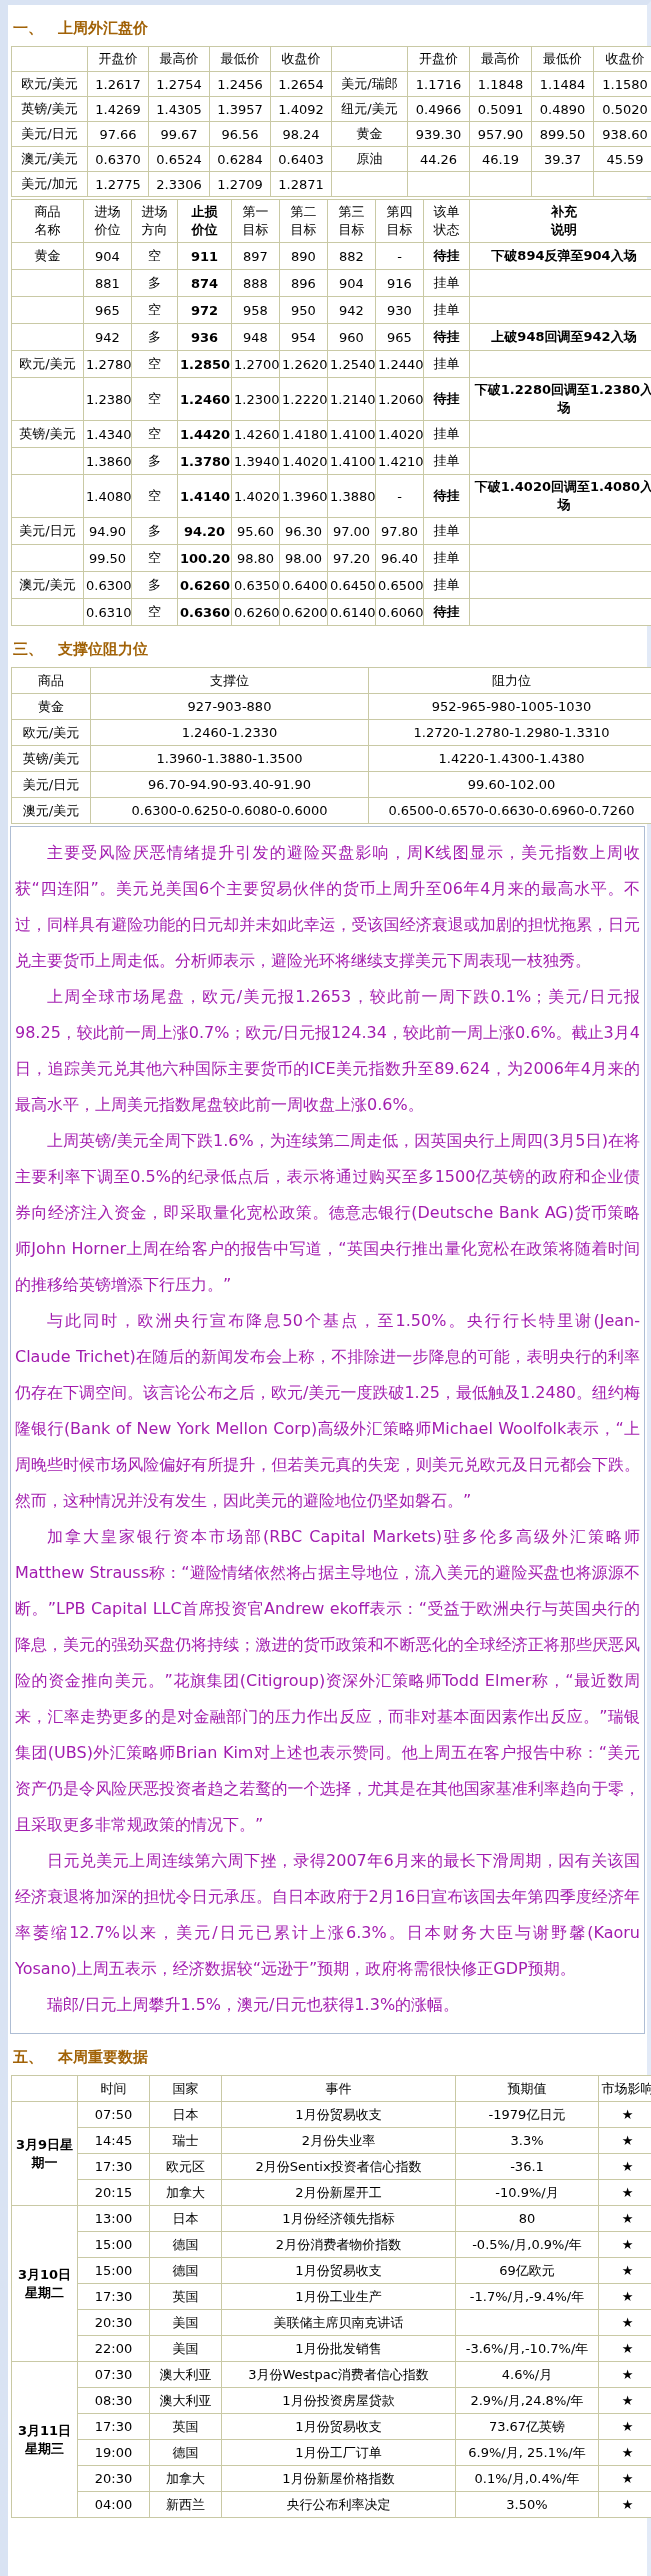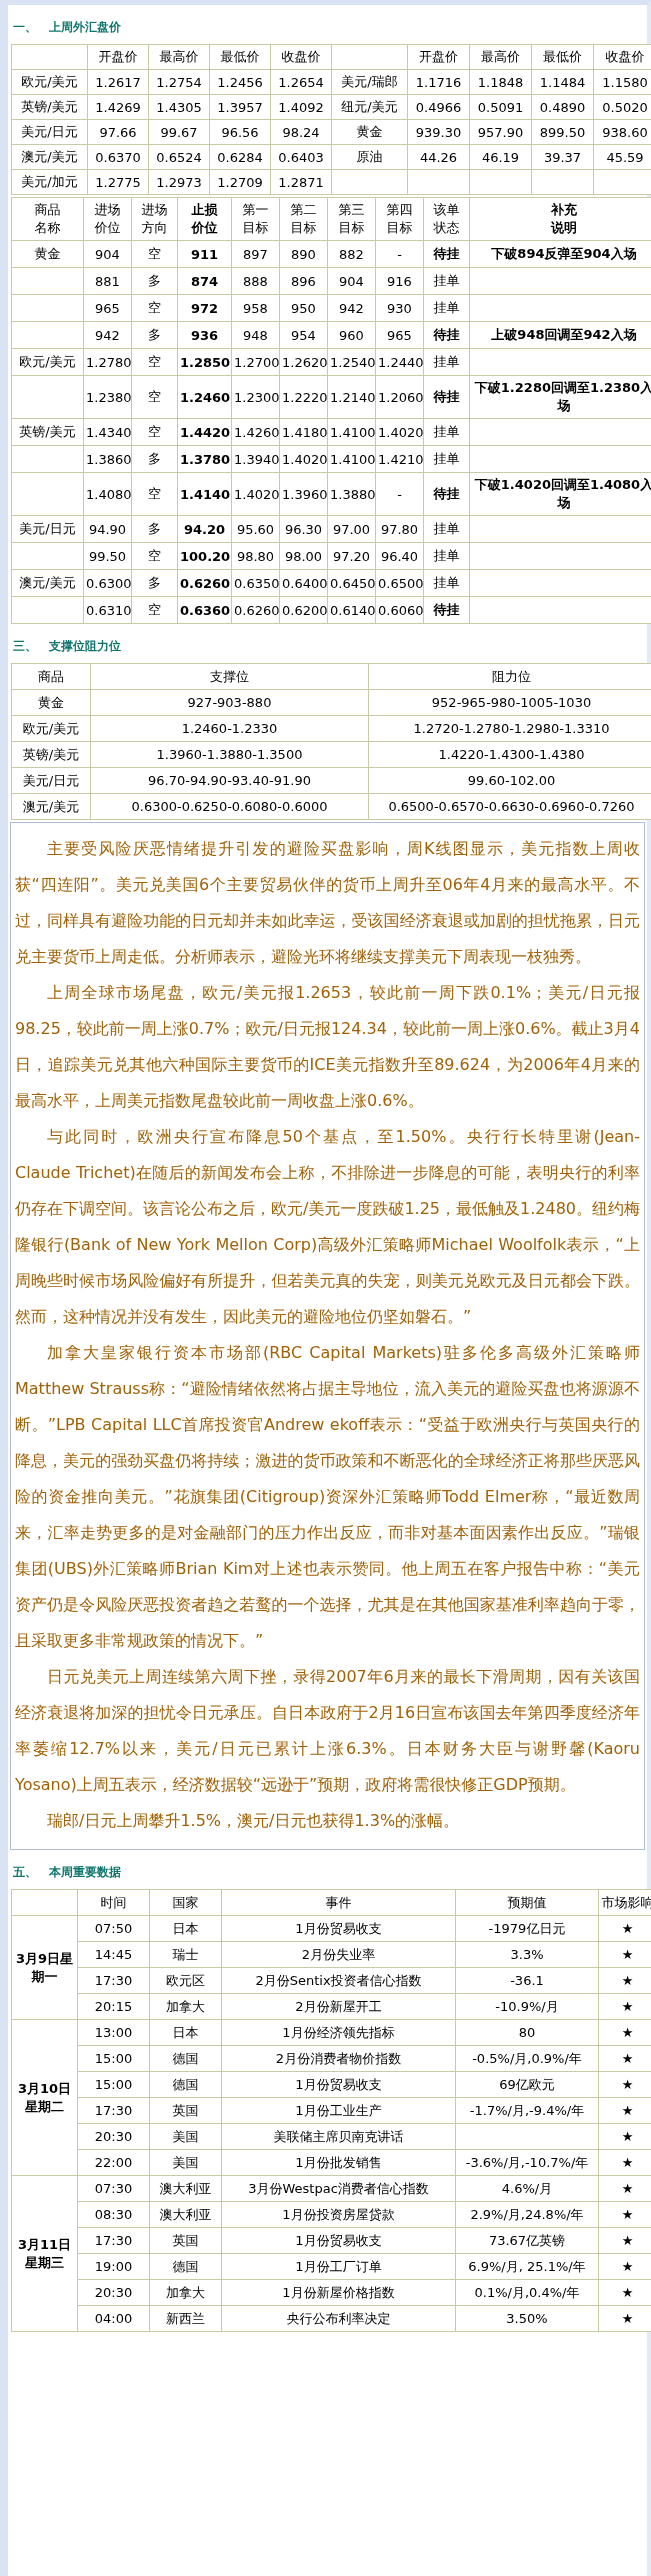--- a/index.html
+++ b/index.html
@@ -10,21 +10,21 @@
   }
   .page {
     width:652px; min-height:2576px; box-sizing:border-box;
     background:#ffffff;
     border-left:8px solid #d9e3f3;
     border-top:5px solid #d9e3f3;
     border-right:5px solid #e2eaf7;
     padding-bottom:6px;
   }
   .section-title {
-    font-size:12px; font-weight:bold; margin:14px 16px 8px 5px; color:#0f766e;
+    font-size:15px; font-weight:bold; margin:14px 16px 8px 5px; color:#a16207;
   }
   table { border-collapse:collapse; table-layout:fixed; margin:0 0 2px 3px; }
   th,td {
     border:1px solid #c9c9a5;
     font-size:13px; font-weight:normal; text-align:center;
     padding:3px 2px; overflow:hidden; white-space:pre-line;
     vertical-align:middle; color:#000; background:#fff;
   }
   #table1 td, #table1 th { height:18px; }
   #table2 td { height:20px; }
@@ -32,21 +32,21 @@
   #table3 td, #table3 th { height:19px; }
   #table5 td, #table5 th { height:19px; }
   #table2 th:nth-child(4), #table2 th:nth-child(10) { font-weight:bold; }
   .bold { font-weight:bold;margin-top:24px; }
   .datecell { vertical-align:middle;font-weight:bold; }
   .review-box {
     border:1px solid #aebdd4; margin:2px 2px 10px 2px; padding:8px 4px 10px 4px;
   }
   .review-box p {
     font-size:16px; line-height:36px; text-indent:2em; margin:0;
-    text-align:justify; color:#a16207;
+    text-align:justify; color:#a21caf;
   }
 </style>
 </head>
 <body>
 
 <div class="page">
 
   <div class="section-title">一、　上周外汇盘价</div>
   <table id="table1" style="width:644px;">
     <colgroup>
@@ -120,21 +120,21 @@
           <td>0.6403</td>
           <td>原油</td>
           <td>44.26</td>
           <td>46.19</td>
           <td>39.37</td>
           <td>45.59</td>
         </tr>
         <tr>
           <td>美元/加元</td>
           <td>1.2775</td>
-          <td>1.2973</td>
+          <td>2.3306</td>
           <td>1.2709</td>
           <td>1.2871</td>
           <td></td>
           <td></td>
           <td></td>
           <td></td>
           <td></td>
         </tr>
       </tbody>
   </table>
@@ -375,20 +375,21 @@
           <td>澳元/美元</td>
           <td>0.6300-0.6250-0.6080-0.6000</td>
           <td>0.6500-0.6570-0.6630-0.6960-0.7260</td>
         </tr>
       </tbody>
   </table>
 
   <div class="review-box" id="review">
       <p>主要受风险厌恶情绪提升引发的避险买盘影响，周K线图显示，美元指数上周收获“四连阳”。美元兑美国6个主要贸易伙伴的货币上周升至06年4月来的最高水平。不过，同样具有避险功能的日元却并未如此幸运，受该国经济衰退或加剧的担忧拖累，日元兑主要货币上周走低。分析师表示，避险光环将继续支撑美元下周表现一枝独秀。</p>
       <p>上周全球市场尾盘，欧元/美元报1.2653，较此前一周下跌0.1%；美元/日元报98.25，较此前一周上涨0.7%；欧元/日元报124.34，较此前一周上涨0.6%。截止3月4日，追踪美元兑其他六种国际主要货币的ICE美元指数升至89.624，为2006年4月来的最高水平，上周美元指数尾盘较此前一周收盘上涨0.6%。</p>
+      <p>上周英镑/美元全周下跌1.6%，为连续第二周走低，因英国央行上周四(3月5日)在将主要利率下调至0.5%的纪录低点后，表示将通过购买至多1500亿英镑的政府和企业债券向经济注入资金，即采取量化宽松政策。德意志银行(Deutsche Bank AG)货币策略师John Horner上周在给客户的报告中写道，“英国央行推出量化宽松在政策将随着时间的推移给英镑增添下行压力。”</p>
       <p>与此同时，欧洲央行宣布降息50个基点，至1.50%。央行行长特里谢(Jean- Claude Trichet)在随后的新闻发布会上称，不排除进一步降息的可能，表明央行的利率仍存在下调空间。该言论公布之后，欧元/美元一度跌破1.25，最低触及1.2480。纽约梅隆银行(Bank of New York Mellon Corp)高级外汇策略师Michael Woolfolk表示，“上周晚些时候市场风险偏好有所提升，但若美元真的失宠，则美元兑欧元及日元都会下跌。然而，这种情况并没有发生，因此美元的避险地位仍坚如磐石。”</p>
       <p>加拿大皇家银行资本市场部(RBC Capital Markets)驻多伦多高级外汇策略师Matthew Strauss称：“避险情绪依然将占据主导地位，流入美元的避险买盘也将源源不断。”LPB Capital LLC首席投资官Andrew ekoff表示：“受益于欧洲央行与英国央行的降息，美元的强劲买盘仍将持续；激进的货币政策和不断恶化的全球经济正将那些厌恶风险的资金推向美元。”花旗集团(Citigroup)资深外汇策略师Todd Elmer称，“最近数周来，汇率走势更多的是对金融部门的压力作出反应，而非对基本面因素作出反应。”瑞银集团(UBS)外汇策略师Brian Kim对上述也表示赞同。他上周五在客户报告中称：“美元资产仍是令风险厌恶投资者趋之若鹜的一个选择，尤其是在其他国家基准利率趋向于零，且采取更多非常规政策的情况下。”</p>
       <p>日元兑美元上周连续第六周下挫，录得2007年6月来的最长下滑周期，因有关该国经济衰退将加深的担忧令日元承压。自日本政府于2月16日宣布该国去年第四季度经济年率萎缩12.7%以来，美元/日元已累计上涨6.3%。日本财务大臣与谢野馨(Kaoru Yosano)上周五表示，经济数据较“远逊于”预期，政府将需很快修正GDP预期。</p>
       <p>瑞郎/日元上周攀升1.5%，澳元/日元也获得1.3%的涨幅。</p>
     </div>
 
   <div class="section-title">五、　本周重要数据</div>
   <table id="table5" style="width:644px;">
     <colgroup>
       <col style="width:66px">

